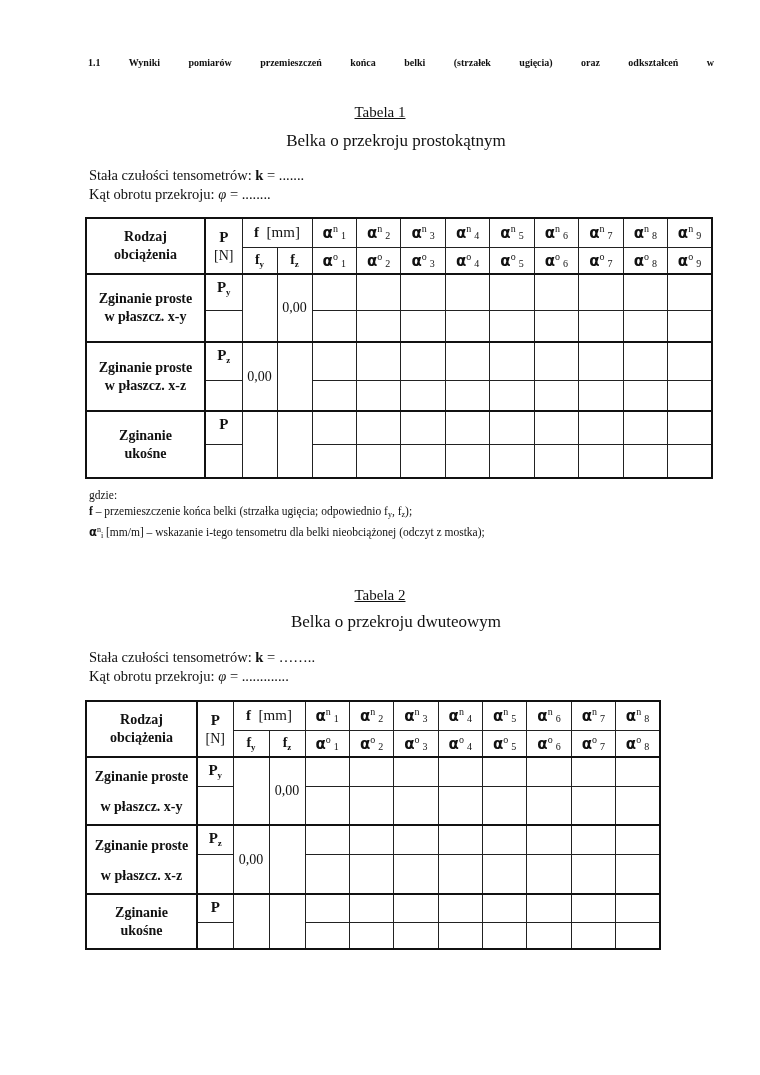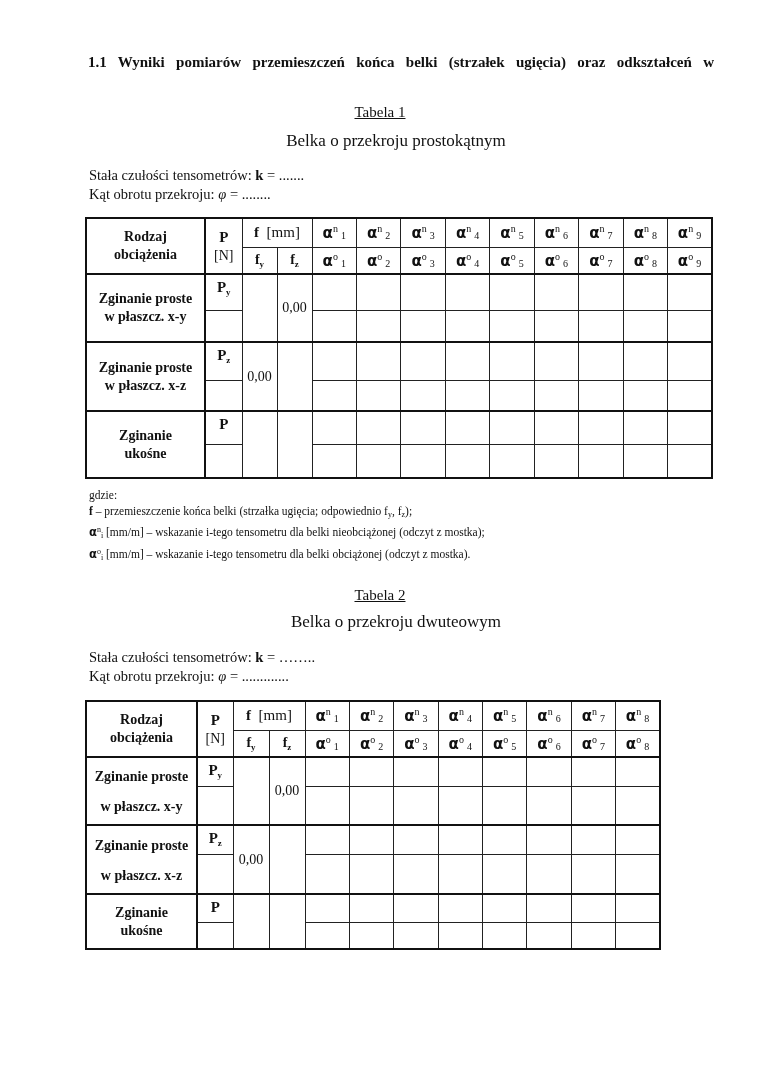--- a/index.html
+++ b/index.html
@@ -1,17 +1,17 @@
 <!DOCTYPE html>
 <html><head>
 <meta charset="utf-8">
 <style>
   html, body { margin: 0; padding: 0; background: #ffffff; }
   body { width: 760px; height: 1075px; position: relative; font-family: "Liberation Serif", serif; color: #111; overflow: hidden; }
-  .heading { position: absolute; left: 88px; top: 53px; width: 626px; font-weight: bold; font-size: 15px; line-height: 19px; text-align: justify; }
+  .heading { position: absolute; left: 88px; top: 53px; width: 626px; font-weight: bold; font-size: 10px; line-height: 19px; text-align: justify; }
   .heading .l1 { text-align: justify; text-align-last: justify; display: block; }
   .heading .l2 { display: block; text-align: center; }
   .tab-title { position: absolute; left: 0; width: 760px; text-align: center; font-weight: normal; font-size: 15px; text-decoration: underline; }
   .tab-sub { position: absolute; left: 16px; width: 760px; text-align: center; font-size: 17px; }
   .param { position: absolute; left: 89px; font-size: 14.5px; line-height: 18px; }
   .param b { font-weight: bold; }
   .param i { font-style: italic; }
   table.grid { position: absolute; border-collapse: collapse; table-layout: fixed; }
   table.grid td { border: 1px solid #222; padding: 0; text-align: center; vertical-align: middle; font-size: 14px; }
   table.grid { border: 2px solid #111; }
@@ -169,21 +169,20 @@
         <td class="thick-b"></td>
         <td class="thick-b"></td>
       </tr>
     </tbody>
 </table>
 
 <div class="legend">
   <div>gdzie:</div>
   <div><b>f</b><span> – przemieszczenie końca belki (strzałka ugięcia; odpowiednio f</span><span class="s">y</span><span>, f</span><span class="s">z</span><span>);</span></div>
   <div><b style="font-family:'DejaVu Sans',sans-serif">α</b><span class="u">n</span><span class="s">i</span><span> [mm/m] – wskazanie i-tego tensometru dla belki nieobciążonej (odczyt z mostka);</span></div>
-  <div><b style="font-family:'DejaVu Sans',sans-serif">α</b><span class="u">o</span><span class="s">i</span><span> [mm/m] – wskazanie i-tego tensometru dla belki obciążonej (odczyt z mostka).</span></div>
 </div>
 
 <div class="tab-title" style="top:587px">Tabela 2</div>
 <div class="tab-sub" style="top:612px">Belka o przekroju dwuteowym</div>
 <div class="param" style="top:648px">
   <span>Stała czułości tensometrów: </span><b>k</b><span> = ……..</span>
 </div>
 <div class="param" style="top:667px">
   <span>Kąt obrotu przekroju: </span><i>φ</i><span> = .............</span>
 </div>

